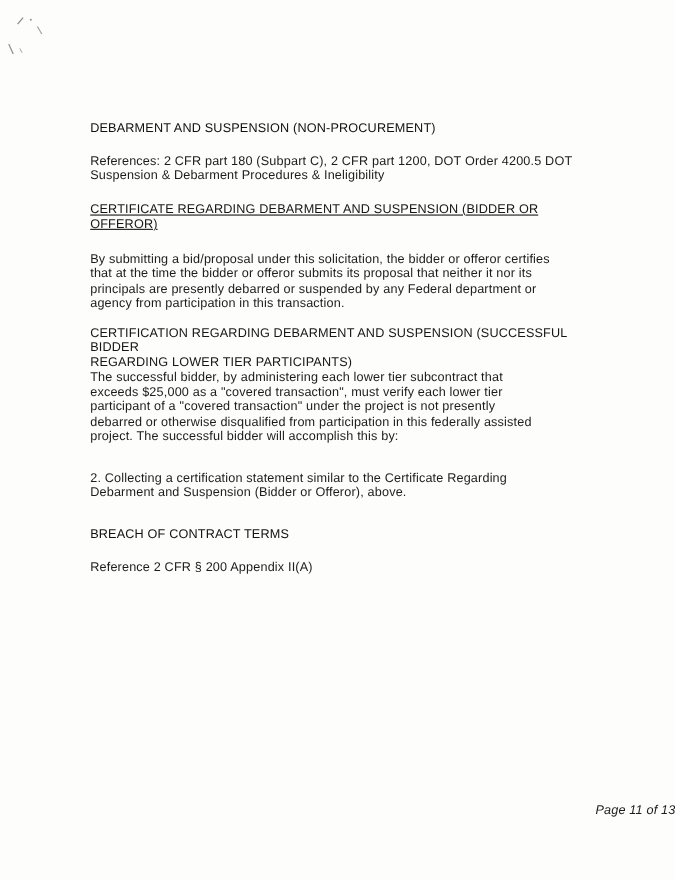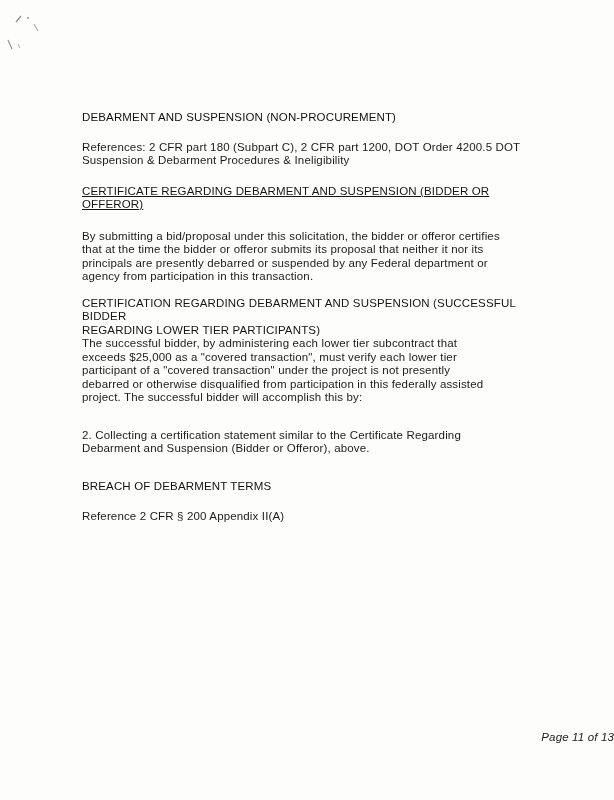--- a/index.html
+++ b/index.html
@@ -106,21 +106,21 @@
 participant of a "covered transaction" under the project is not presently
 debarred or otherwise disqualified from participation in this federally assisted
 project. The successful bidder will accomplish this by:</p>
 
 
     <p class="mb-24">2. Collecting a certification statement similar to the Certificate Regarding
 Debarment and Suspension (Bidder or Offeror), above.</p>
 
 
 
-    <h1 class="h-bold mb-17">BREACH OF DEBARMENT TERMS</h1>
+    <h1 class="h-bold mb-17">BREACH OF CONTRACT TERMS</h1>
 
     <p class="mb-17">Reference 2 CFR § 200 Appendix II(A)</p>
 
 
   </div>
 
   <div class="footer">Page 11 of 13</div>
 
 </div>
 

